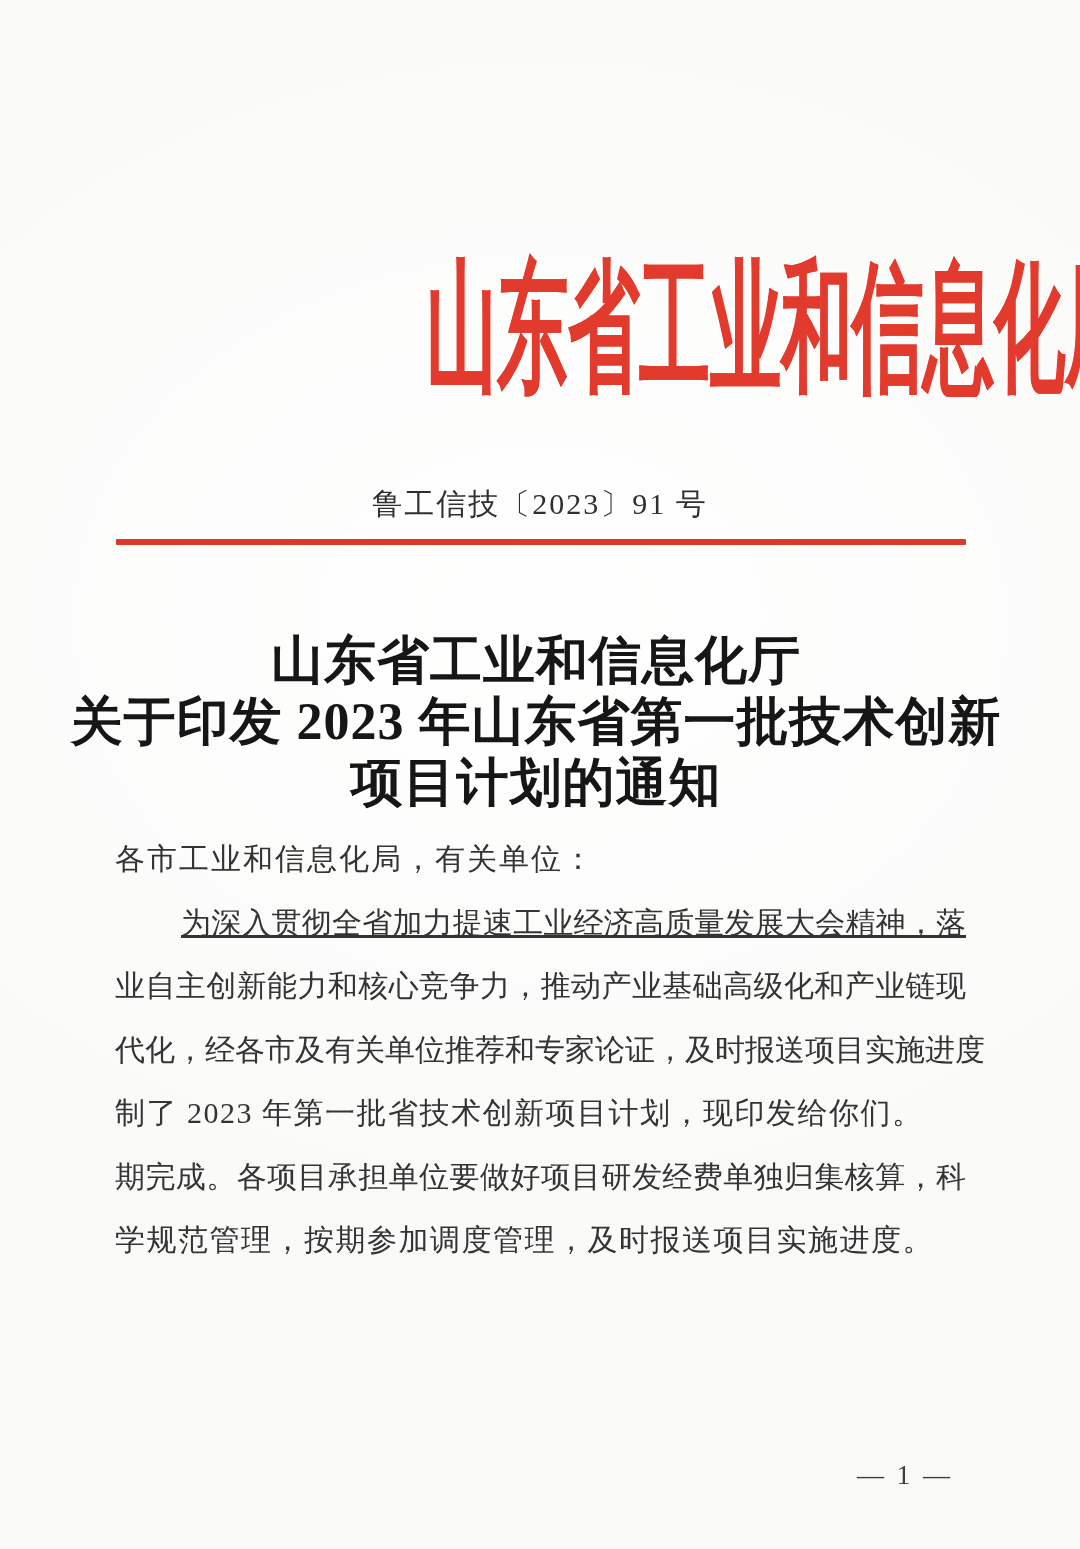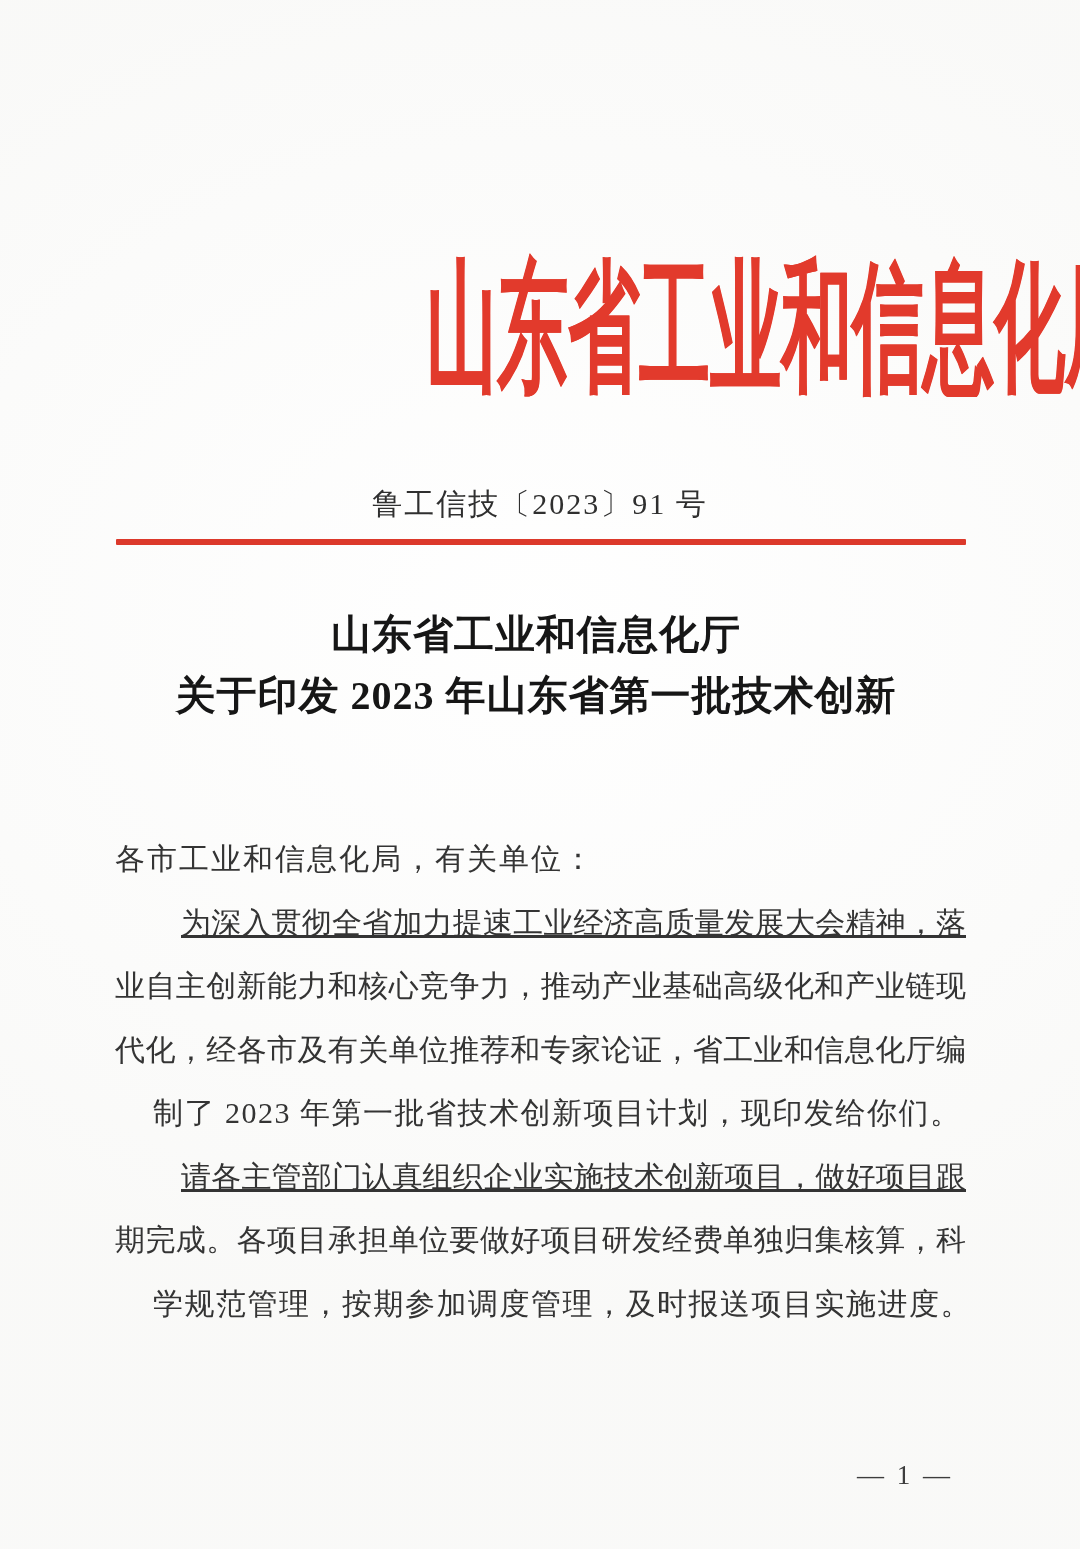--- a/index.html
+++ b/index.html
@@ -58,26 +58,26 @@
     left: 116px;
     width: 850px;
     height: 6px;
     background: #dc392b;
     border-radius: 1px;
   }
 
   
   .doc-title {
     position: absolute;
-    top: 604px;
+    top: 630px;
     left: 0;
     width: 1072px;
     text-align: center;
     font-weight: bold;
-    font-size: 40px;
+    font-size: 52px;
     line-height: 61px;
     color: #161616;
     letter-spacing: 1px;
   }
 
   
   .body-text {
     position: absolute;
     top: 827px;
     left: 115px;
@@ -89,21 +89,20 @@
   .line {
     width: 100%;
     text-align: justify;
     text-align-last: justify;
     white-space: nowrap;
   }
   .line.end {
     text-align: center;
     text-align-last: left;
     letter-spacing: 1.5px;
-    margin-left: 38px;
   }
   .line.indent { text-indent: 66px; text-decoration: underline; }
   .line.salutation {
     text-align: right;
     text-align-last: left;
     letter-spacing: 2px;
   }
 
   
   .page-number {
@@ -125,30 +124,30 @@
     <span class="stretch">山东省工业和信息化厅文件</span>
   </div>
 
   <div class="doc-number">鲁工信技〔2023〕91 号</div>
 
   <div class="red-rule"></div>
 
   <div class="doc-title">
     <div>山东省工业和信息化厅</div>
     <div>关于印发 2023 年山东省第一批技术创新</div>
+    <div>项目计划的通知</div>
   </div>
 
   <div class="body-text">
     <div class="line salutation">各市工业和信息化局，有关单位：</div>
 
     <div class="line indent">为深入贯彻全省加力提速工业经济高质量发展大会精神，落</div>
     <div class="line">业自主创新能力和核心竞争力，推动产业基础高级化和产业链现</div>
-    <div class="line">代化，经各市及有关单位推荐和专家论证，省工业和信息化厅编</div>
+    <div class="line">代化，经各市及有关单位推荐和专家论证，及时报送项目实施进度</div>
     <div class="line end">制了 2023 年第一批省技术创新项目计划，现印发给你们。</div>
 
-    <div class="line indent">请各主管部门认真组织企业实施技术创新项目，做好项目跟</div>
     <div class="line">期完成。各项目承担单位要做好项目研发经费单独归集核算，科</div>
     <div class="line end">学规范管理，按期参加调度管理，及时报送项目实施进度。</div>
   </div>
 
   <div class="page-number">— 1 —</div>
 
 </div>
 
 </body></html>

